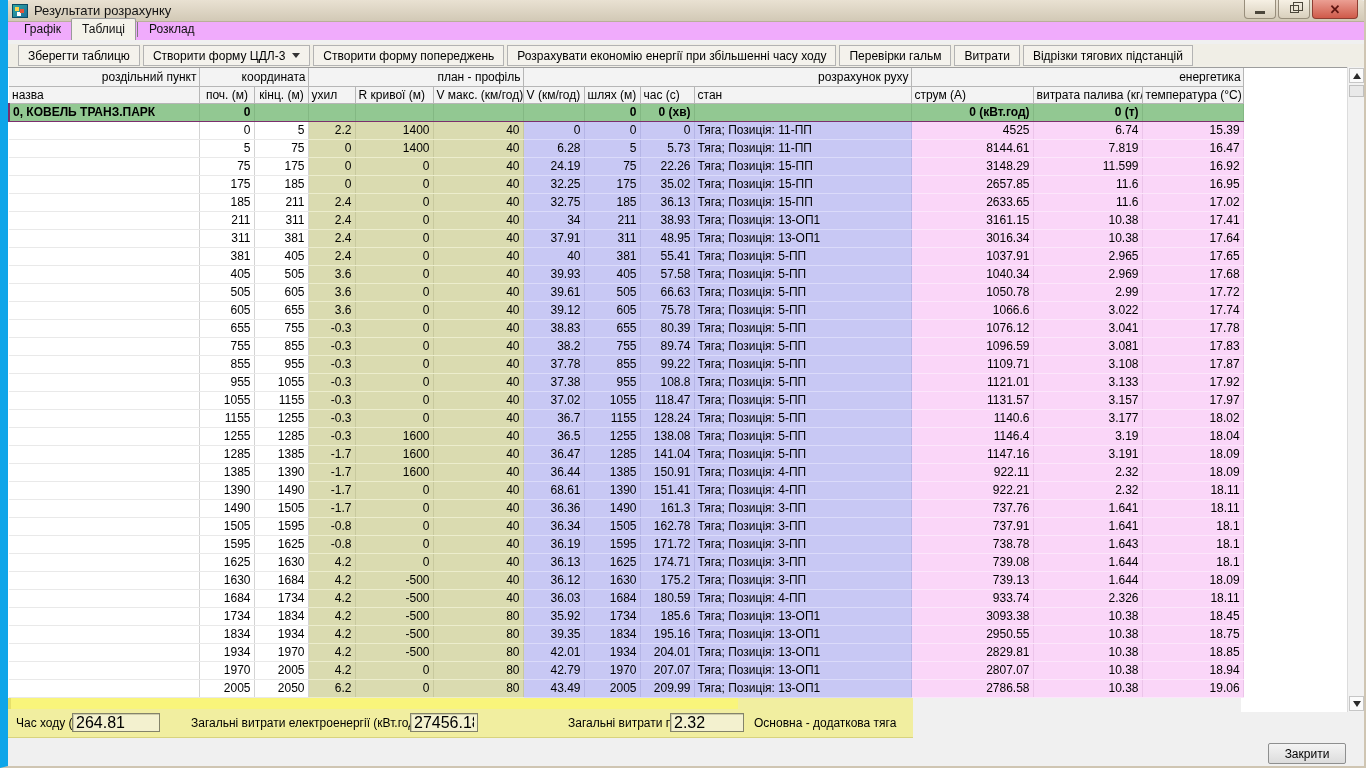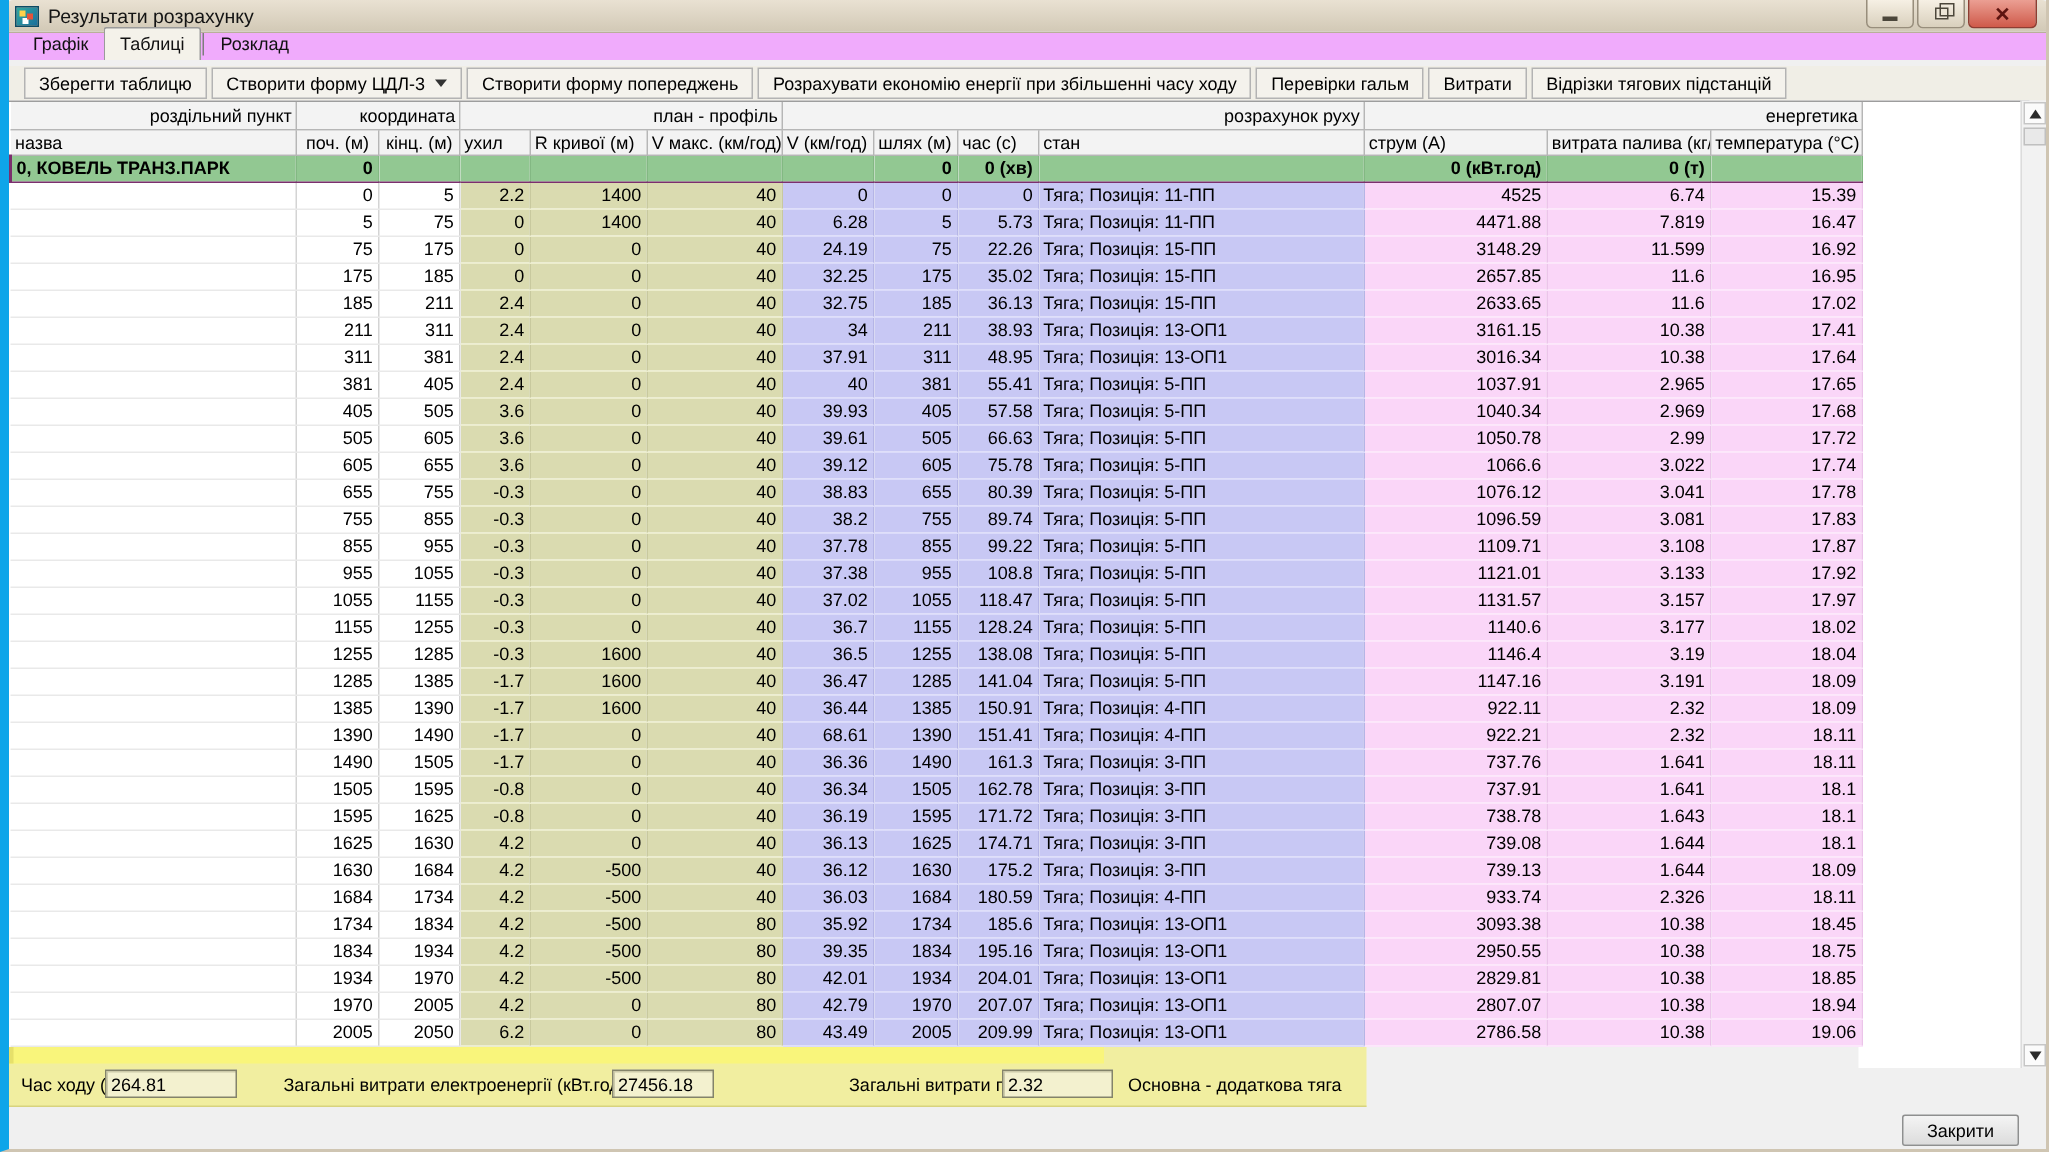--- a/index.html
+++ b/index.html
@@ -1,21 +1,21 @@
 <!DOCTYPE html>
 <html><head>
 <meta charset="utf-8">
 <style>
   * { margin:0; padding:0; box-sizing:border-box; }
   html,body { width:1366px; height:768px; background:#555; }
   .window {
     position:relative; width:1366px; height:768px; overflow:hidden;
     font-family:"Liberation Sans", sans-serif; font-size:12px; color:#000;
     background:#f0f0f0;
-    border-left:6px solid #0ea5e9; border-right:2px solid #cfc5b2; border-bottom:2px solid #cfc5b2;
+    border-left:8px solid #0ea5e9; border-right:2px solid #cfc5b2; border-bottom:2px solid #cfc5b2;
   }
   
   .titlebar {
     position:absolute; top:0; left:-2px; right:-2px; height:22px;
     background:linear-gradient(#e9e1d2,#d2c9b6);
     border-bottom:1px solid #b9af9a; border-radius:5px 5px 0 0;
     display:flex; align-items:center; padding-left:6px;
   }
   .app-icon { width:16px; height:14px; background:linear-gradient(135deg,#2fa8a0,#1c6f9c); border:1px solid #0d4b64; position:relative; }
   .app-icon:after { content:""; position:absolute; left:2px; top:2px; width:4px; height:4px; background:#ffd24a; box-shadow:5px 2px 0 #e5533a, 2px 5px 0 #ffffff; }
@@ -71,21 +71,21 @@
   .sbtn.up { top:1px; } .sbtn.down { bottom:1px; }
   .tri-up { width:0; height:0; border-left:4px solid transparent; border-right:4px solid transparent; border-bottom:6px solid #2b2b2b; }
   .tri-down { width:0; height:0; border-left:4px solid transparent; border-right:4px solid transparent; border-top:6px solid #2b2b2b; }
   .sthumb { position:absolute; left:1px; top:18px; width:15px; height:12px; background:#e9e9e9; border:1px solid #c0c0c0; }
   
   .yellow-panel { position:absolute; top:698px; left:0; width:905px; height:40px; background:#f1eea0; border-bottom:1px solid #d8d37e; }
   .yellow-strip { position:absolute; top:0; left:0; width:730px; height:11px; background:#f9f57b; border-left:3px solid #e6e06a; }
   .fld-label { position:absolute; top:18px; font-size:12px; color:#000; white-space:nowrap; }
   .fld {
     position:absolute; top:15px; height:19px; background:#f3f1cf; border:1px solid #83836a;
-    box-shadow:inset 1px 1px 0 rgba(90,90,60,.25); font-family:"Liberation Sans",sans-serif; font-size:12px; padding:0 3px; color:#000;
+    box-shadow:inset 1px 1px 0 rgba(90,90,60,.25); font-family:"Liberation Sans",sans-serif; font-size:16px; padding:0 3px; color:#000;
   }
   
   .bottom-bar { position:absolute; top:739px; left:0; right:0; height:44px; background:#f0f0f0; }
   .close-dialog {
     position:absolute; right:18px; top:4px; width:78px; height:21px;
     background:linear-gradient(#f4f4f4,#dcdcdc); border:1px solid #8e8f8f; border-radius:2px;
     font-family:"Liberation Sans",sans-serif; font-size:12px; color:#000;
   }
 </style>
 </head>
@@ -206,21 +206,21 @@
             <td class="l"></td>
             <td class="r">5</td>
             <td class="r">75</td>
             <td class="k r">0</td>
             <td class="k r">1400</td>
             <td class="k r">40</td>
             <td class="b r">6.28</td>
             <td class="b r">5</td>
             <td class="b r">5.73</td>
             <td class="b l">Тяга; Позиція: 11-ПП</td>
-            <td class="p r">4471.88</td>
+            <td class="p r">8144.61</td>
             <td class="p r">7.819</td>
             <td class="p r">16.47</td>
           </tr>
           <tr>
             <td class="l"></td>
             <td class="r">75</td>
             <td class="r">175</td>
             <td class="k r">0</td>
             <td class="k r">0</td>
             <td class="k r">40</td>

